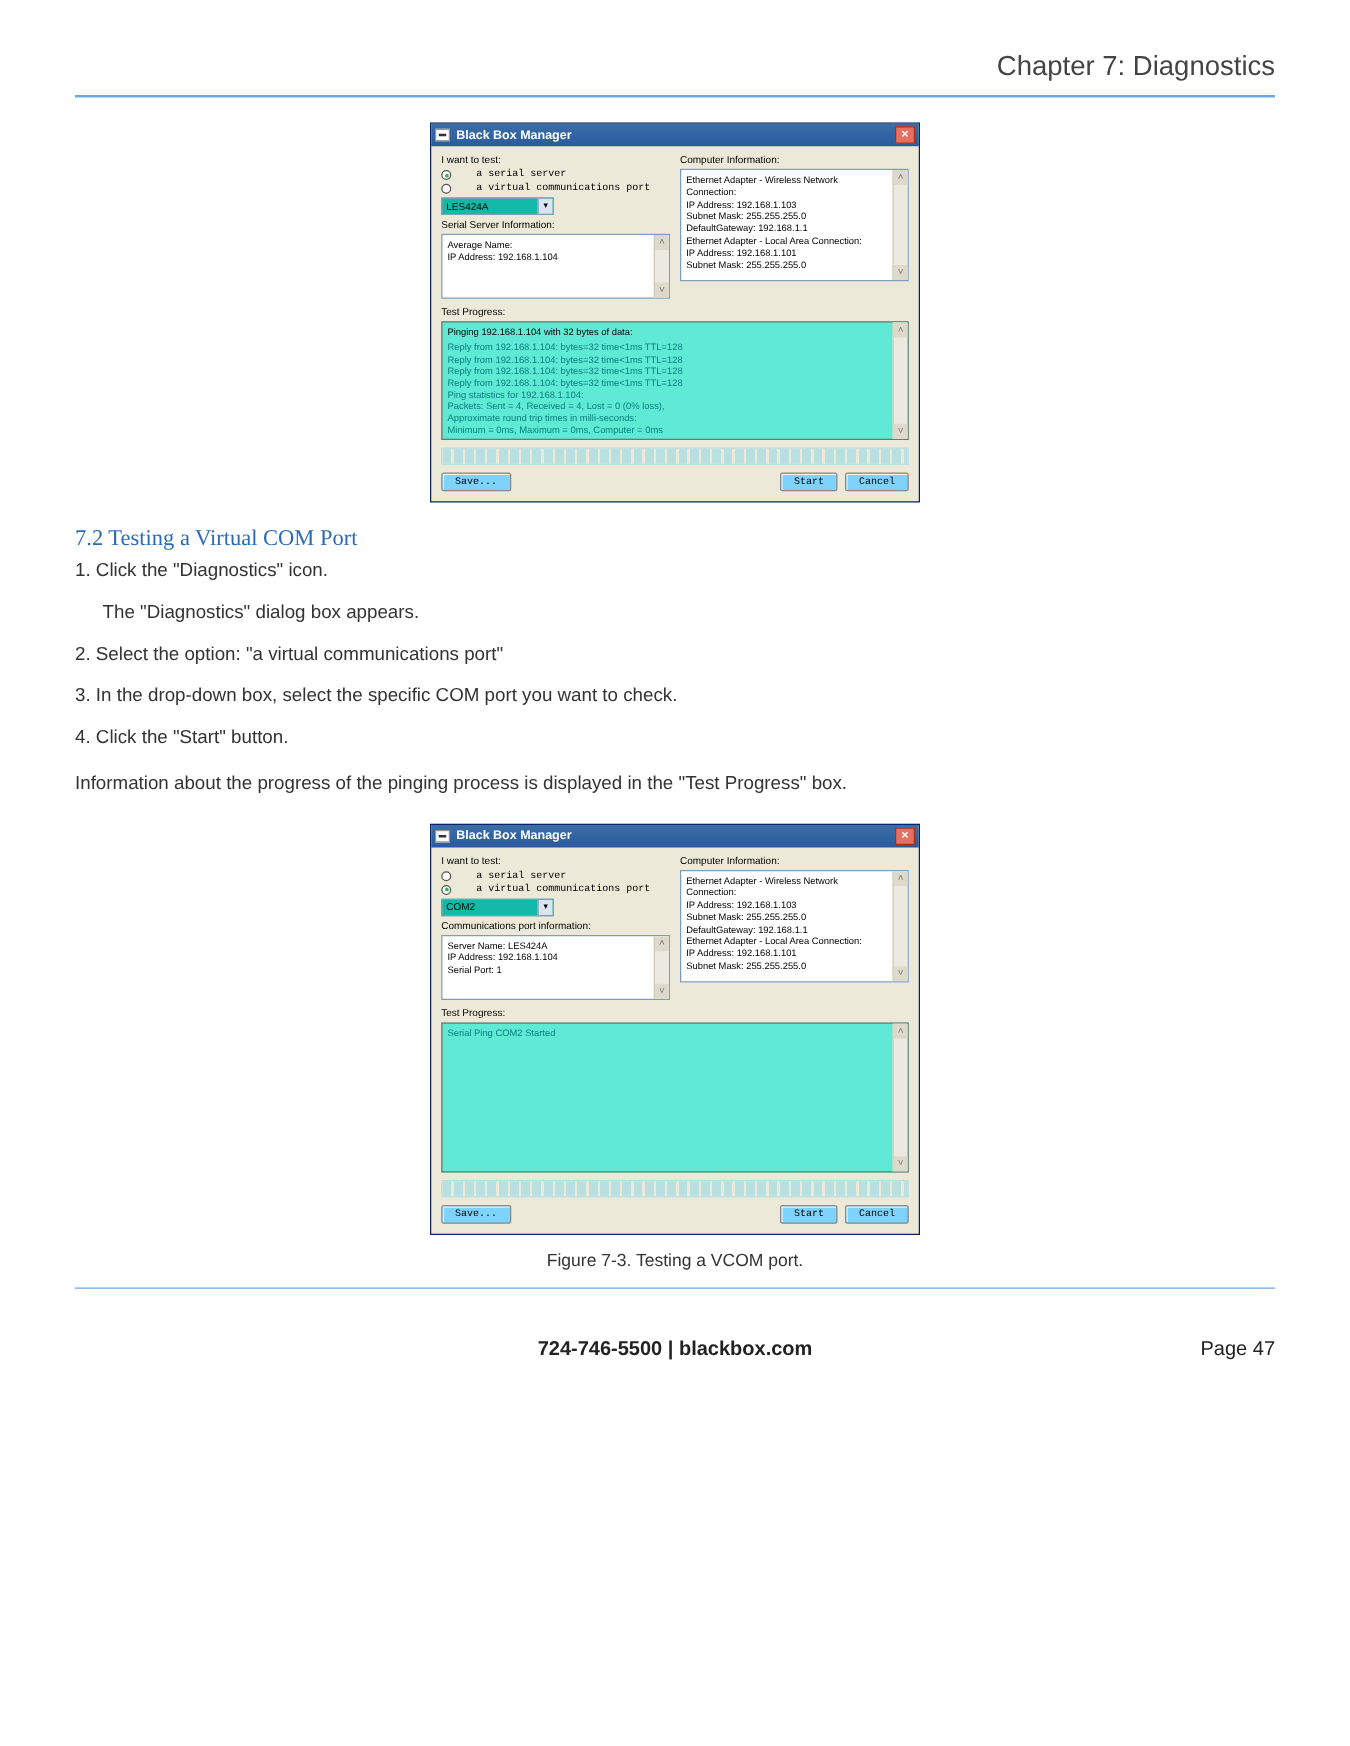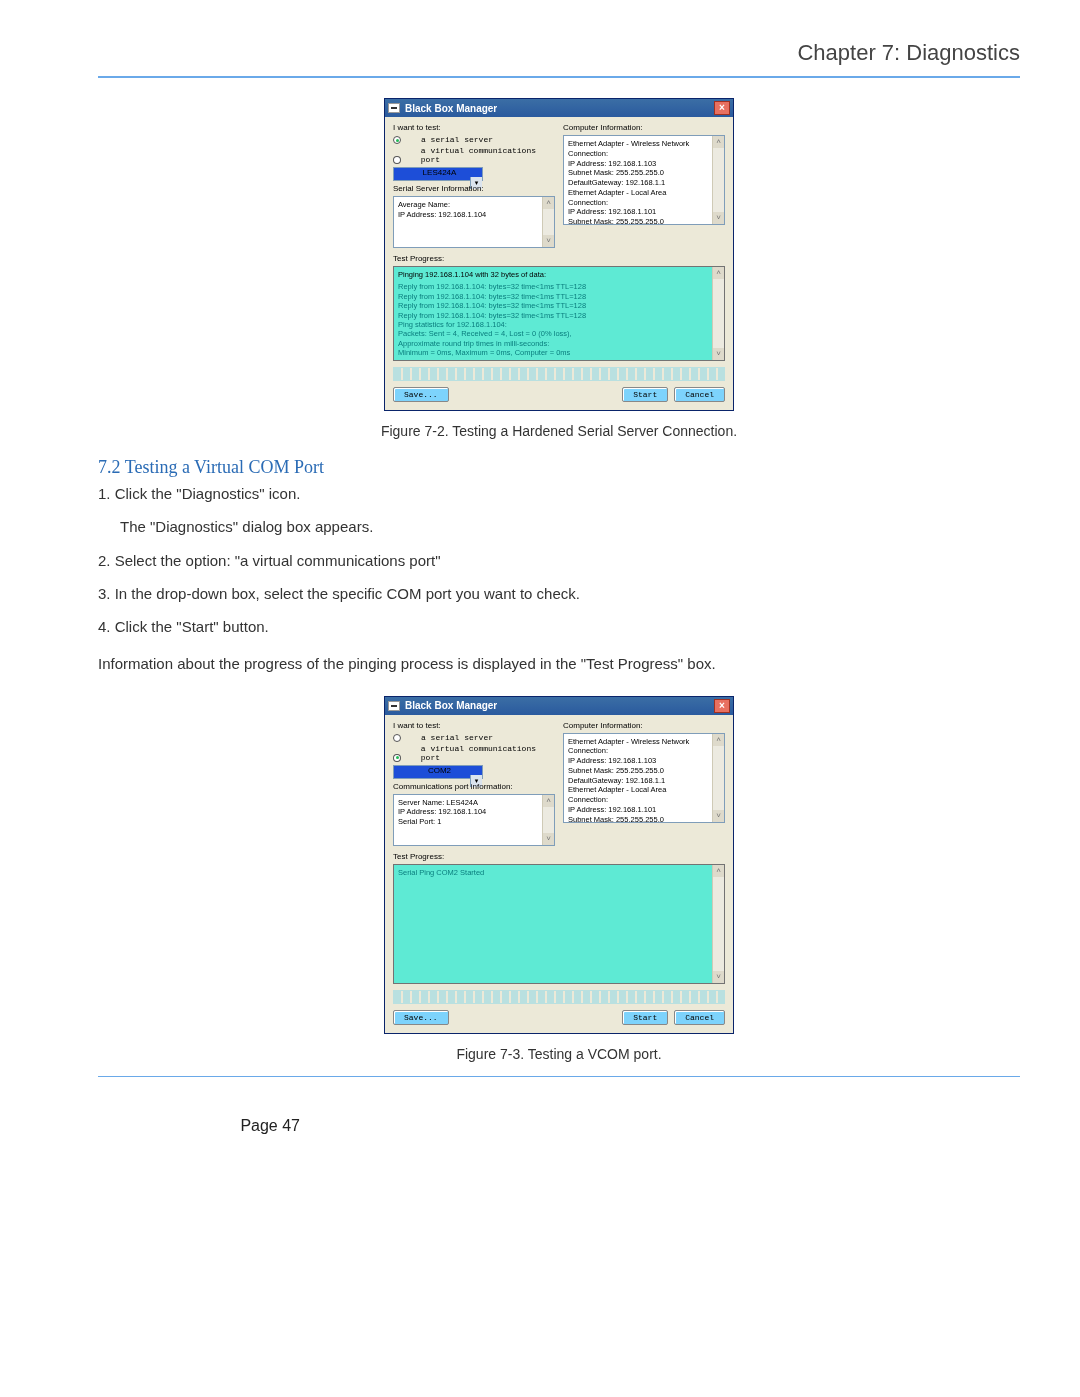--- a/index.html
+++ b/index.html
@@ -5,21 +5,20 @@
   * { box-sizing: border-box; }
   body {
     margin: 0;
     background: #fff;
     font-family: "Segoe UI", Arial, sans-serif;
     color: #222;
     width: 1080px;
   }
   .page {
     padding: 40px 60px 20px 60px;
-    margin-left: 38px;
   }
   .header-right {
     text-align: right;
     font-size: 22px;
     font-weight: 300;
     color: #444;
     padding-bottom: 10px;
   }
   .hr-blue { border: none; border-top: 2px solid #6aa9e9; margin: 0; }
   .hr-blue-thin { border: none; border-top: 1px solid #6aa9e9; margin: 0; }
@@ -32,21 +31,21 @@
     font-family: Liberation Serif, serif;
   }
   .body-text { font-size: 15px; color: #333; line-height: 1.55; }
   .caption { text-align: center; font-size: 14px; color: #333; margin: 12px 0 14px 0; }
   .indent { margin-left: 22px; }
   .figure-wrap { text-align: center; margin: 20px 0 6px 0; }
 
   
   .dialog {
     display: inline-block;
-    width: 350px;
+    width: 392px;
     background: #ece9d8;
     border: 1px solid #0a246a;
     text-align: left;
     font-size: 8px;
     font-family: Tahoma, Arial, sans-serif;
     color: #000;
   }
   .titlebar {
     background: linear-gradient(#3b6ea5,#2a5a9e);
     color: #fff;
@@ -68,22 +67,22 @@
     color:#fff; font-size:10px; line-height:12px; text-align:center; font-weight:bold;
   }
   .dlg-body { padding: 6px 8px 8px 8px; }
   .cols { display:flex; gap:8px; }
   .col { flex:1; }
   .lbl { font-size:8px; color:#000; margin-bottom:3px; }
   .radio-row { display:flex; align-items:flex-end; gap:20px; margin:2px 0; font-size:8px;font-family:Liberation Mono, monospace; }
   .radio-dot { width:8px; height:8px; border:1px solid #555; border-radius:50%; background:#fff; display:inline-block; position:relative; }
   .radio-dot.on::after{ content:""; position:absolute; left:1.5px; top:1.5px; width:3px; height:3px; background:#2b5; border-radius:50%; }
   .combo {
-    display:flex; align-items:center; background:#1d4ed8; border:1px solid #7f9db9;
-    height:14px; margin:3px 0; width: 90px; font-size:8px; padding-left:3px;flex-direction:column;
+    display:flex; align-items:center; background:#14b8a6; border:1px solid #7f9db9;
+    height:14px; margin:3px 0; width: 90px; font-size:8px; padding-left:3px;
   }
   .combo .arrow { margin-left:auto; width:12px; height:100%; background:#dbe4ee; border-left:1px solid #7f9db9; text-align:center; line-height:12px; font-size:7px; }
   .infobox {
     background:#fff; border:1px solid #7f9db9; padding:3px 4px; font-size:7.5px;
     height:52px; overflow:hidden; position:relative; line-height:1.3;
   }
   .infobox.tall { height: 90px; }
   .sb { position:absolute; right:0; top:0; bottom:0; width:12px; background:#eceae0; border-left:1px solid #cfcab6; }
   .sb .up, .sb .dn { position:absolute; left:0; right:0; height:12px; background:#dedacb; color:#777; font-size:8px; text-align:center; line-height:12px; }
   .sb .up{ top:0; } .sb .dn{ bottom:0; }
@@ -200,21 +199,20 @@
         <div class="prog-bar"></div>
         <div class="btn-row">
           <div class="win-btn">Save...</div>
           <div class="spacer"></div>
           <div class="win-btn">Start</div>
           <div class="win-btn">Cancel</div>
         </div>
       </div>
     </div>
   </div>
-  <div class="caption">Figure 7-2. Testing a Hardened Serial Server Connection.</div>
 
   <div class="section-heading">7.2 Testing a Virtual COM Port</div>
   <div class="body-text">1. Click the "Diagnostics" icon.</div>
   <div class="body-text indent" style="margin-top:10px;margin-bottom:10px">The "Diagnostics" dialog box appears.</div>
   <div class="body-text" style="margin-bottom:10px">2. Select the option: "a virtual communications port"</div>
   <div class="body-text" style="margin-bottom:10px">3. In the drop-down box, select the specific COM port you want to check.</div>
   <div class="body-text" style="margin-bottom:14px">4. Click the "Start" button.</div>
   <div class="body-text" style="margin-bottom:10px">Information about the progress of the pinging process is displayed in the "Test Progress" box.</div>
 
   <div class="figure-wrap">
@@ -291,14 +289,17 @@
       </div>
     </div>
   </div>
   <div class="caption">Figure 7-3. Testing a VCOM port.</div>
 
   <hr class="hr-blue-thin">
 </div>
 
 <div class="footer">
   <div class="left"></div>
+  <div class="center">
+    <span>724-746-5500</span><span>   |   </span><span>blackbox.com</span>
+  </div>
   <div class="right">Page 47</div>
 </div>
 
 </body></html>

